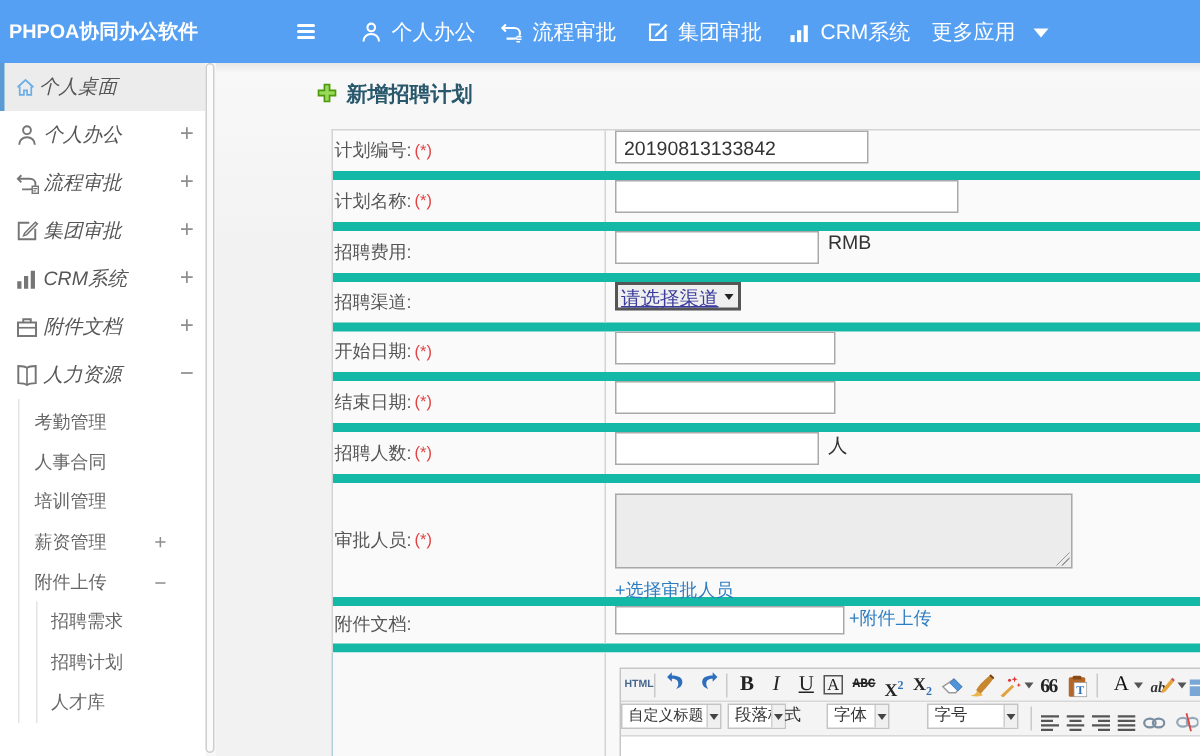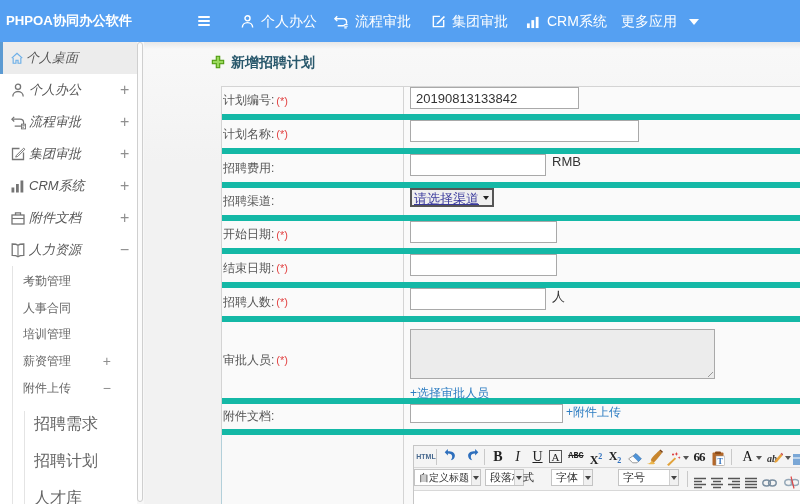--- a/index.html
+++ b/index.html
@@ -24,21 +24,21 @@
 .m1 .mt { position:absolute; left:29px; }
 .m1 .pm { position:absolute; right:15px; top:0; color:#8f8f8f; font-size:16px; font-weight:300; }
 .m1.active { background:#ececec; border-left:3px solid #5b9ad2; }
 .m1.active .mi { left:7px; top:9px; }
 .m1.active .mt { left:23px; }
 .m2wrap { border-left:1px solid #e4e4e4; margin-left:12px; padding-top:2px; }
 .m2 { position:relative; height:26.7px; line-height:26.7px; font-size:12px; color:#666; }
 .m2 .mt { position:absolute; left:10px; }
 .m2 .pm { position:absolute; right:33px; top:0; color:#8f8f8f; font-size:14px; font-weight:300; }
 .m3wrap { border-left:1px solid #e4e4e4; margin-left:11px; }
-.m3 { position:relative; height:26.7px; line-height:26.7px; font-size:16px; color:#666;margin-top:10px; }
+.m3 { position:relative; height:26.7px; line-height:26.7px; font-size:12px; color:#666; }
 .m3 .mt { position:absolute; left:9px; }
 
 
 .main { position:absolute; left:144px; top:42px; width:656px; height:462px;
   background:linear-gradient(#e7e7e7 0px, #f8f8f8 7px, #f6f6f6 50px, #f2f2f2 120px, #f2f2f2 100%); }
 .title { position:absolute; left:67px; top:12px; font-size:14px; font-weight:bold; color:#29586c; }
 .title svg { vertical-align:-2px; margin-right:6px; }
 
 
 .tbl { position:absolute; left:77px; top:44px; width:579px; border-top:1px solid #d4d4d4; border-left:1px solid #d4d4d4; background:#fafafa; }

